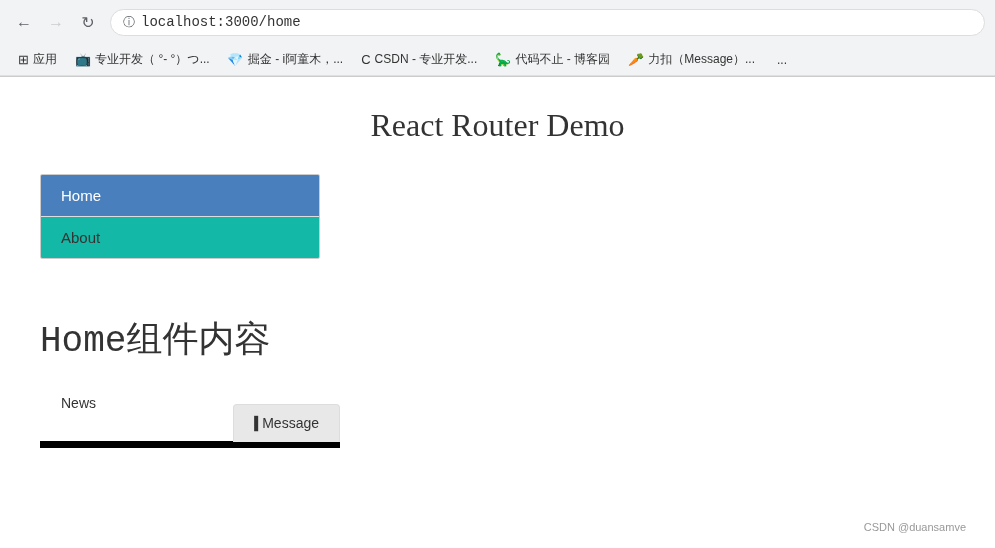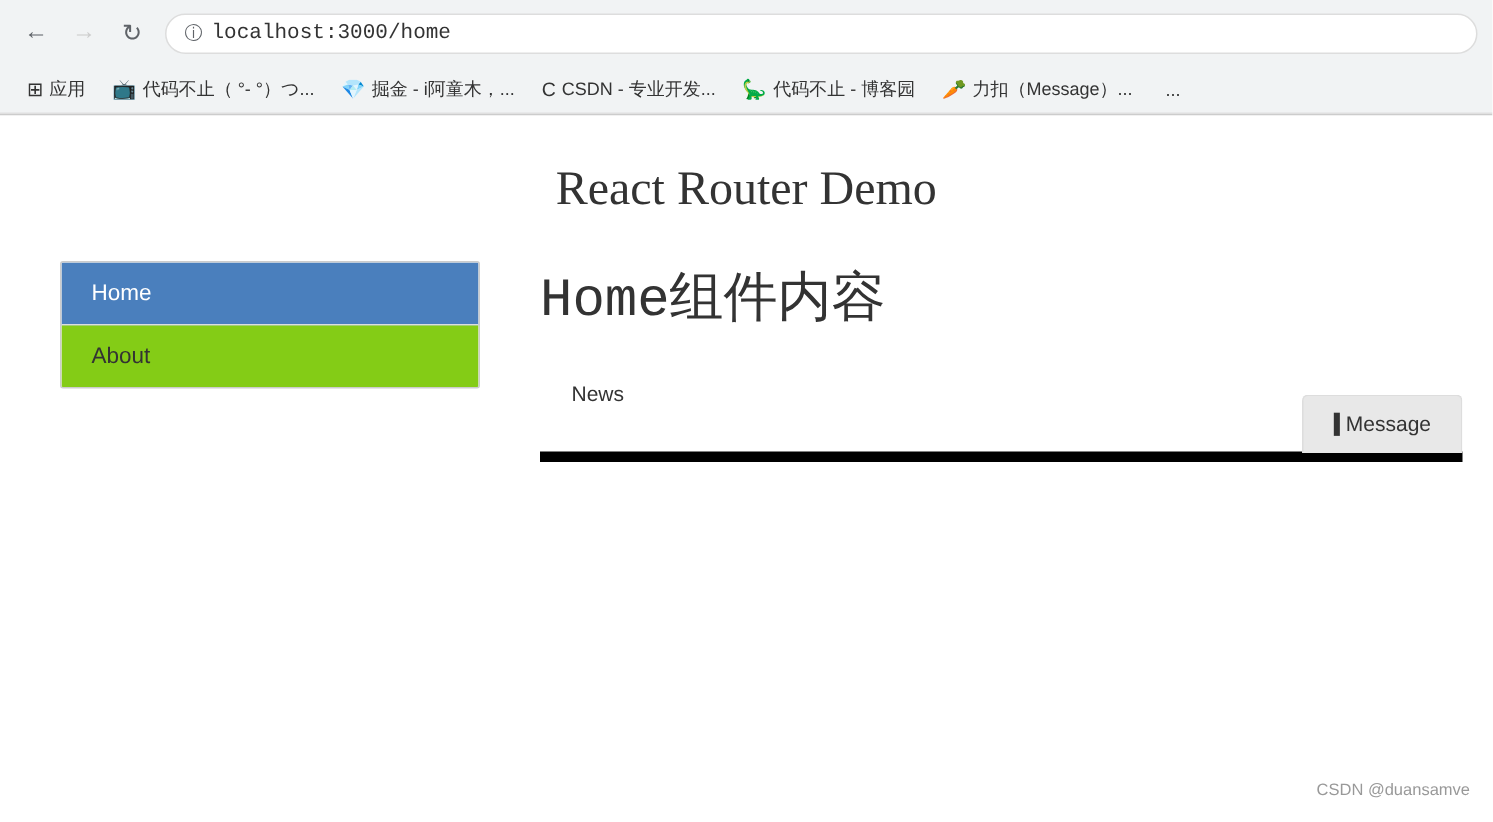--- a/index.html
+++ b/index.html
@@ -111,24 +111,25 @@
       text-align: center;
       font-size: 32px;
       font-weight: 400;
       color: #333;
       margin-bottom: 30px;
       font-family: Georgia, serif;
     }
 
     .main-layout {
       display: flex;
-      gap: 40px;
+      gap: 56px;
       align-items: flex-start;
       justify-content: center;
       margin-left: 20px;
+      flex-direction: column;
     }
 
     
     .left-nav {
       width: 280px;
       border: 1px solid #ccc;
       border-radius: 2px;
       overflow: hidden;
       flex-shrink: 0;
     }
@@ -143,21 +144,21 @@
     .nav-item:last-child {
       border-bottom: none;
     }
 
     .nav-item.active {
       background: #4a7fbd;
       color: #fff;
     }
 
     .nav-item.inactive {
-      background: #84cc16;
+      background: #14b8a6;
       color: #333;
     }
 
     
     .right-content {
       flex: 1;
       min-width: 300px;
     }
 
     .component-title {
@@ -192,21 +193,21 @@
       border-bottom-color: #e8e8e8;
       border-radius: 4px 4px 0 0;
       color: #333;
       margin-top: 20px;
     }
 
     
     .footer-watermark {
       position: fixed;
       bottom: 15px;
-      right: 15px;
+      right: 29px;
       font-size: 11px;
       color: #999;
     }
   </style>
 </head>
 <body>
 
 <div class="browser-chrome">
   <div class="browser-toolbar">
     <div class="nav-buttons">
@@ -221,21 +222,21 @@
   </div>
 
   <div class="bookmarks-bar">
 
   <div class="bookmark-item">
         <span class="bookmark-icon">⊞</span>
         <span>应用</span>
       </div>
       <div class="bookmark-item">
         <span class="bookmark-icon">📺</span>
-        <span>代码不止（ °-  °）つ...</span>
+        <span>专业开发（ °-  °）つ...</span>
       </div>
       <div class="bookmark-item">
         <span class="bookmark-icon">💎</span>
         <span>掘金 - i阿童木，...</span>
       </div>
       <div class="bookmark-item">
         <span class="bookmark-icon">C</span>
         <span>CSDN - 专业开发...</span>
       </div>
       <div class="bookmark-item">

